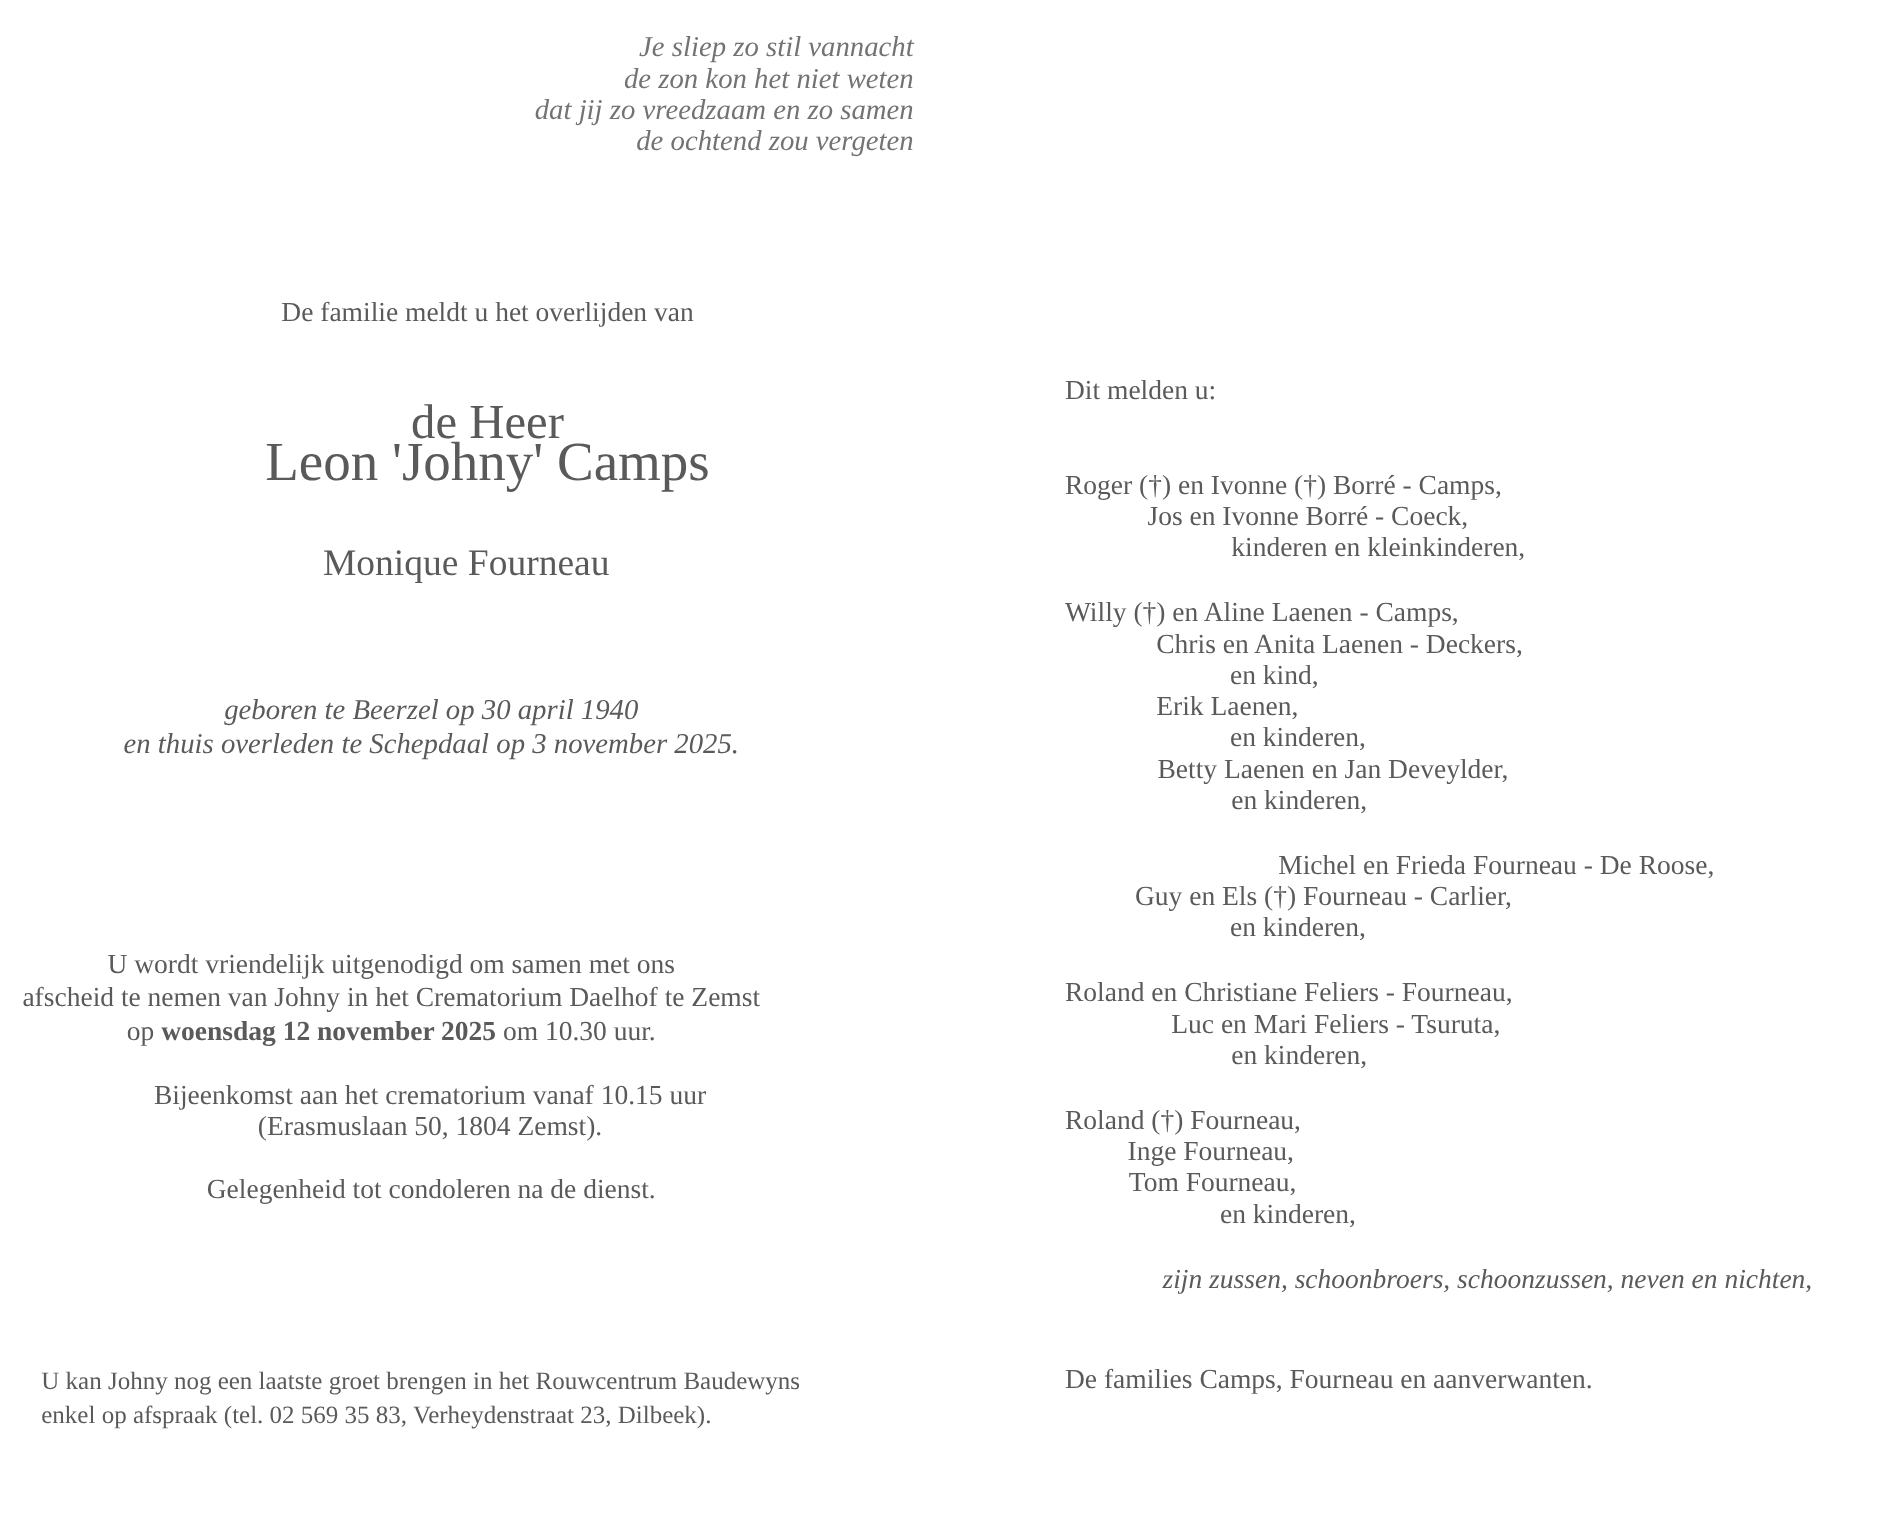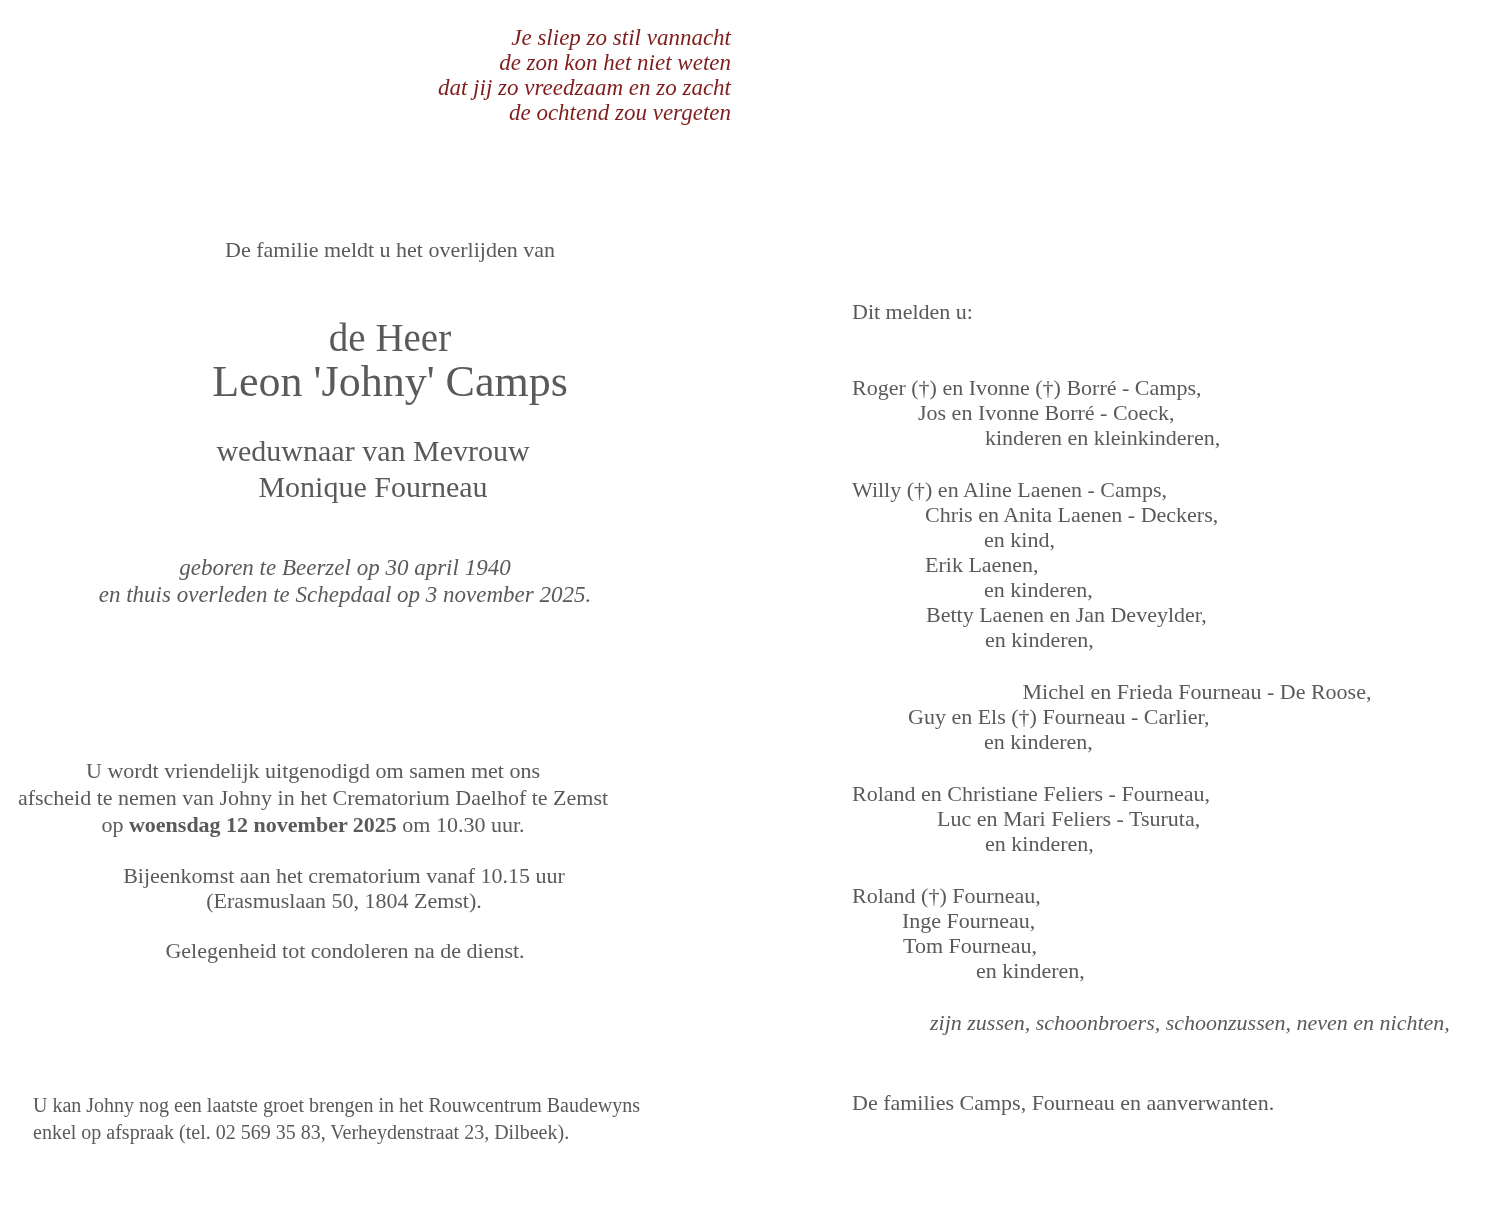--- a/index.html
+++ b/index.html
@@ -16,32 +16,32 @@
     color: #5a5a5a;
   }
   .abs { position: absolute; }
   .center { text-align: center; }
   .right { text-align: right; }
 
   
   .poem {
     left: 331px; top: 25px; width: 400px;
     font-size: 23px; line-height: 25px;
-    font-style: italic; color: #7f1d1d;
+    font-style: italic; color: #737373;
   }
   .intro {
     left: 40px; top: 237px; width: 700px;
     font-size: 22px; line-height: 25px;
   }
   .deceased-title {
     left: 40px; top: 314px; width: 700px;
     font-size: 39px; line-height: 48px;
   }
   .deceased-name {
-    left: 40px; top: 356px; width: 700px;
+    left: 40px; top: 344px; width: 700px;
     font-size: 44px; line-height: 52px;
   }
   .widower {
     left: 23px; top: 433px; width: 700px;
     font-size: 30px; line-height: 36px;
   }
   .life-dates {
     left: -5px; top: 554px; width: 700px;
     font-size: 23px; line-height: 27px;
     font-style: italic;
@@ -82,32 +82,31 @@
     white-space: nowrap;
   }
   .family-closing { margin-top: 55px; }
 </style>
 </head>
 <body>
 
 <div class="abs poem right">
   <div>Je sliep zo stil vannacht</div>
   <div>de zon kon het niet weten</div>
-  <div>dat jij zo vreedzaam en zo zacht</div>
+  <div>dat jij zo vreedzaam en zo samen</div>
   <div>de ochtend zou vergeten</div>
 </div>
 
 <div class="abs intro center">De familie meldt u het overlijden van</div>
 
 <div class="abs deceased-title center">de Heer</div>
 
 <div class="abs deceased-name center">Leon 'Johny' Camps</div>
 
 <div class="abs widower center">
-  <div>weduwnaar van Mevrouw</div>
   <div>Monique Fourneau</div>
 </div>
 
 <div class="abs life-dates center">
   <div>geboren te Beerzel op 30 april 1940</div>
   <div>en thuis overleden te Schepdaal op 3 november 2025.</div>
 </div>
 
 <div class="abs invitation center">
   <div>U wordt vriendelijk uitgenodigd om samen met ons</div>

